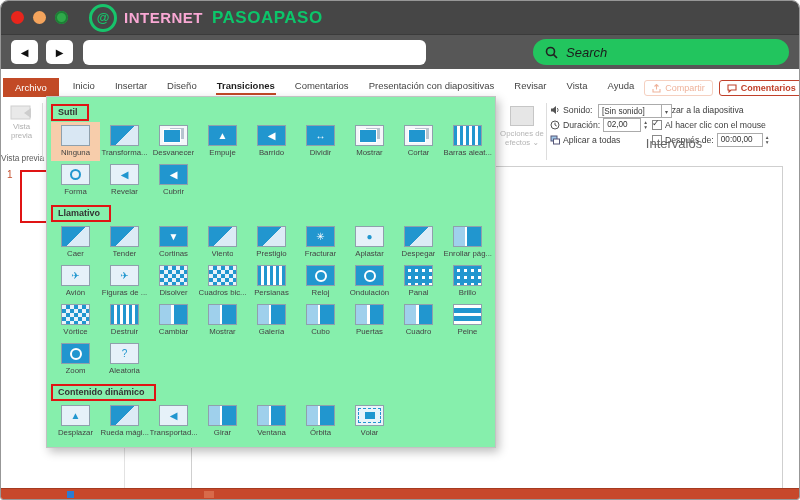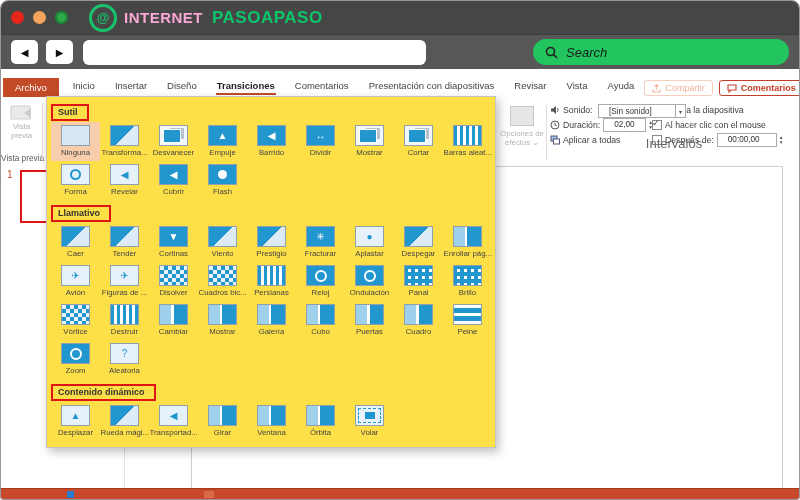--- a/index.html
+++ b/index.html
@@ -38,41 +38,41 @@
   .vsep{position:absolute;top:4px;bottom:5px;width:1px;background:#ddd;}
   .grp-preview{position:absolute;left:0;top:0;width:41px;height:100%;text-align:center;font-size:7.8px;color:#b0b0b0;}
   .grp-preview .btn-label{line-height:1.15;margin-top:1px;}
   .grp-caption{position:absolute;left:0;right:0;bottom:2px;font-size:8.3px;color:#5a5a5a;text-align:center;white-space:nowrap;}
   .grp-fx{position:absolute;left:498px;top:0;width:46px;text-align:center;font-size:7.8px;color:#b5b5b5;line-height:1.2;}
   .fx-box{width:22px;height:18px;background:#e6e6e6;border:1px solid #c6c6c6;margin:7px auto 3px;}
   .grp-int{position:absolute;left:549px;top:3px;right:1px;font-size:8.7px;color:#3d3d3d;}
   .int-col1{position:absolute;left:0;top:0;width:102px;}
   .int-col2{position:absolute;left:102px;top:0;right:0;}
   .int-row{display:flex;align-items:center;gap:3px;height:15px;white-space:nowrap;}
-  .valbox{border:1px solid #ababab;background:#fff;padding:0 10px;height:12px;display:flex;align-items:center;font-size:8.2px;color:#333;}
+  .valbox{border:1px solid #ababab;background:#fff;padding:0 3px;height:12px;display:flex;align-items:center;font-size:8.2px;color:#333;}
   .ddarrow{border:1px solid #ababab;border-left:none;height:12px;width:9px;display:flex;align-items:center;justify-content:center;font-size:6px;color:#555;background:#fff;}
   .spin{display:flex;flex-direction:column;font-size:5.5px;line-height:4.5px;color:#555;}
   .cb{width:8px;height:8px;border:1px solid #8a8a8a;background:#fff;position:relative;flex:none;}
   .cb.checked::after{content:"✓";position:absolute;left:-1px;top:-3px;font-size:9px;color:#3d3d3d;}
   .grp-int .caption2{position:absolute;left:0;right:0;top:34px;text-align:center;font-size:13px;color:#666;}
 
   
   .workspace{position:absolute;left:0;top:164px;right:0;bottom:10px;background:#fff;}
   .thumb-sep{position:absolute;left:123px;top:0;bottom:0;width:1px;background:#e2e2e2;}
   .slide-number{position:absolute;left:6px;top:4px;color:#c4502e;font-size:10px;}
   .slide-canvas{position:absolute;left:190px;top:1px;width:590px;height:321px;border:1px solid #cfcfcf;background:#fff;}
   .thumb-highlight{position:absolute;left:19px;top:169px;width:46px;height:49px;border:2px solid #e01414;z-index:20;background:transparent;}
 
   
   .statusbar{position:absolute;left:0;right:0;bottom:0;height:10px;background:#c7482b;border-top:1px solid #a53a20;}
   .status-icon{position:absolute;left:66px;bottom:1px;width:7px;height:7px;background:#2b7cd3;}
   .status-segment{position:absolute;left:203px;bottom:1px;width:10px;height:7px;background:#d86a4a;}
 
   
-  .gallery{position:absolute;left:45px;top:95px;width:450px;background:#fde047;border:1px solid #c2c2c2;box-shadow:3px 4px 9px rgba(0,0,0,.25);z-index:40;padding:2px 16px 6px 2px;box-sizing:border-box;}
+  .gallery{position:absolute;left:45px;top:95px;width:450px;background:#86efac;border:1px solid #c2c2c2;box-shadow:3px 4px 9px rgba(0,0,0,.25);z-index:40;padding:2px 16px 6px 2px;box-sizing:border-box;}
   .gsec-header{padding:2px 0 1px 2px;}
   .red-annotation{display:inline-block;border:2px solid #e01414;padding:1px 9px 2px 5px;font-size:9px;font-weight:bold;color:#333;}
   .ggrid{display:flex;flex-wrap:wrap;width:444px;padding-left:2px;}
   .gcell{width:49px;height:39px;display:flex;flex-direction:column;align-items:center;padding-top:3px;box-sizing:border-box;}
   .gcell.selected{background:#f7cdab;}
   .glabel{font-size:7.8px;color:#444;margin-top:2px;white-space:nowrap;max-width:48px;overflow:hidden;text-align:center;}
 
   
   .ticon{width:29px;height:21px;border:1px solid #8fa0ac;box-sizing:border-box;position:relative;background:#fff;flex:none;}
   .ticon[data-glyph]::after{content:attr(data-glyph);position:absolute;inset:0;display:flex;align-items:center;justify-content:center;font-size:10px;line-height:1;}
@@ -302,24 +302,20 @@
             <div class="glabel">Forma</div>
           </div>
           <div class="gcell">
             <div class="ticon i-gl" data-glyph="◀"></div>
             <div class="glabel">Revelar</div>
           </div>
           <div class="gcell">
             <div class="ticon i-gb" data-glyph="◀"></div>
             <div class="glabel">Cubrir</div>
           </div>
-          <div class="gcell">
-            <div class="ticon i-dot"></div>
-            <div class="glabel">Flash</div>
-          </div>
         </div>
         <div class="gsec-header"><span class="red-annotation">Llamativo</span></div>
         <div class="ggrid">
           <div class="gcell">
             <div class="ticon i-diag"></div>
             <div class="glabel">Caer</div>
           </div>
           <div class="gcell">
             <div class="ticon i-diag"></div>
             <div class="glabel">Tender</div>

